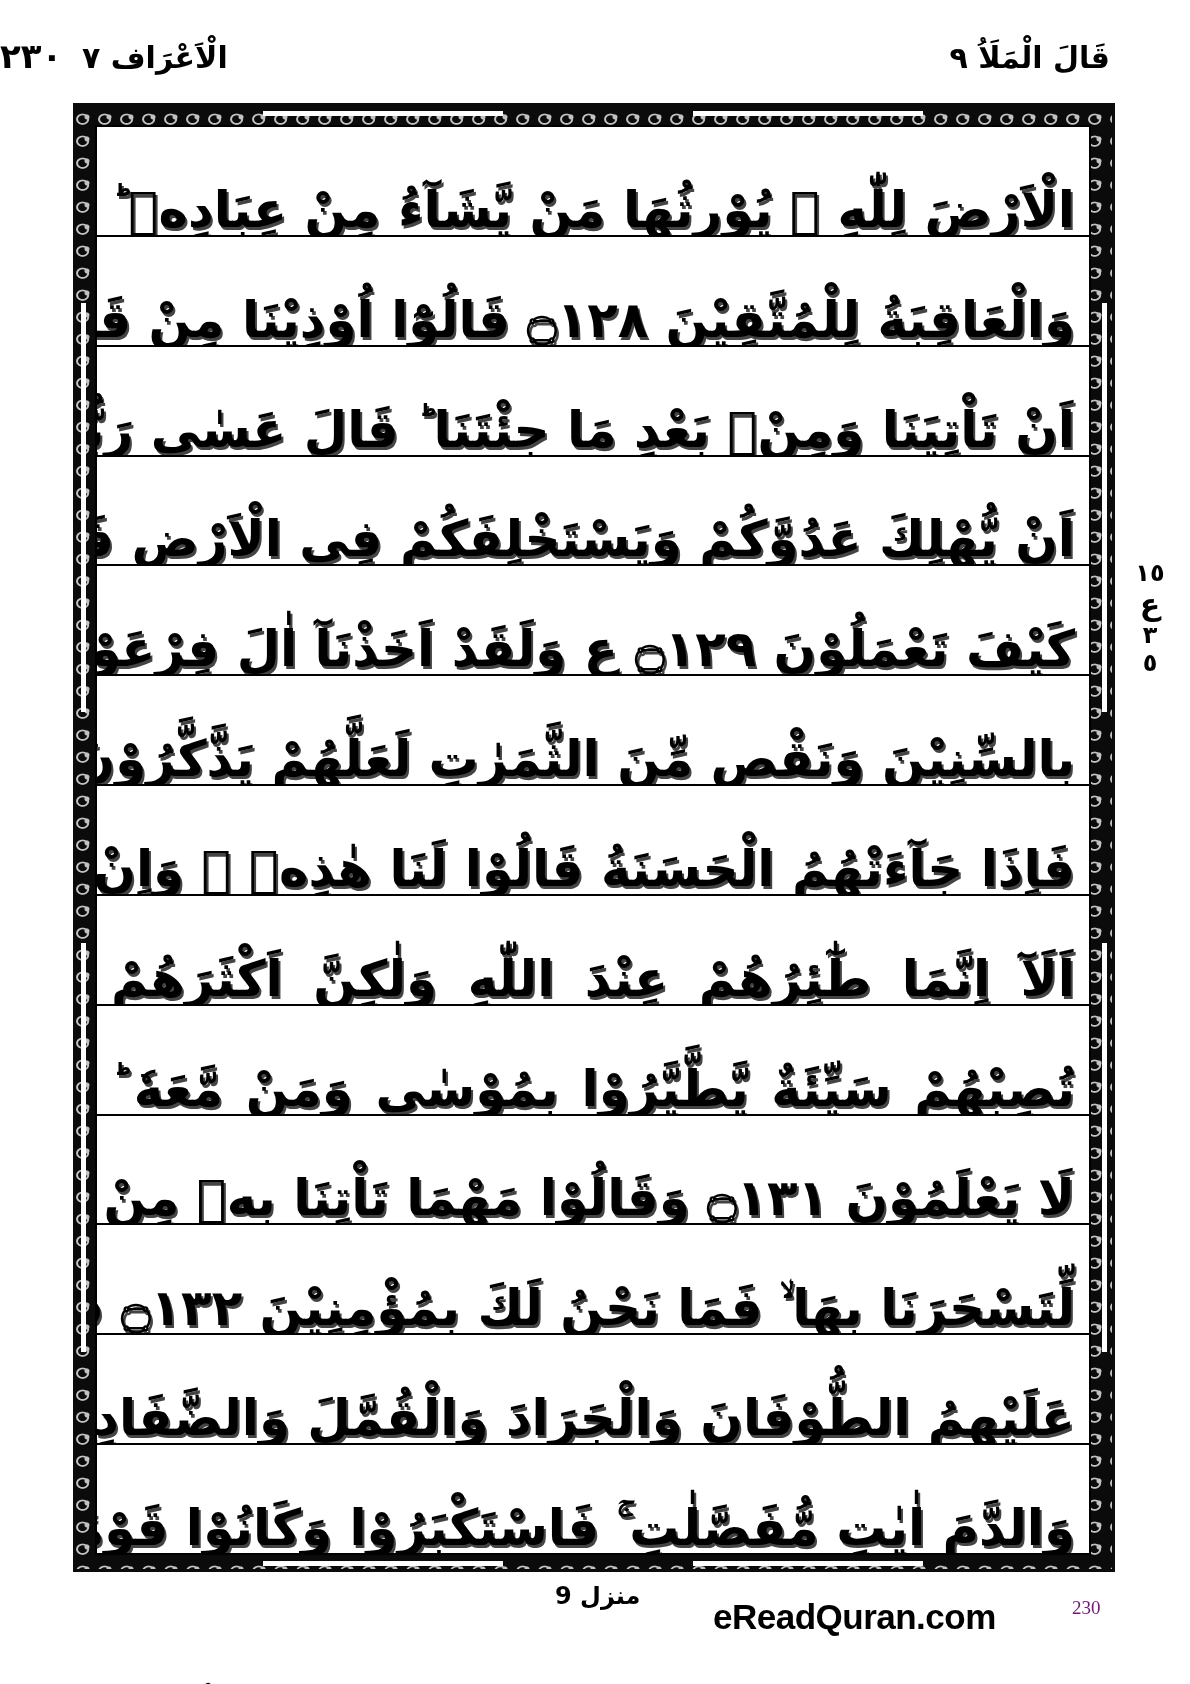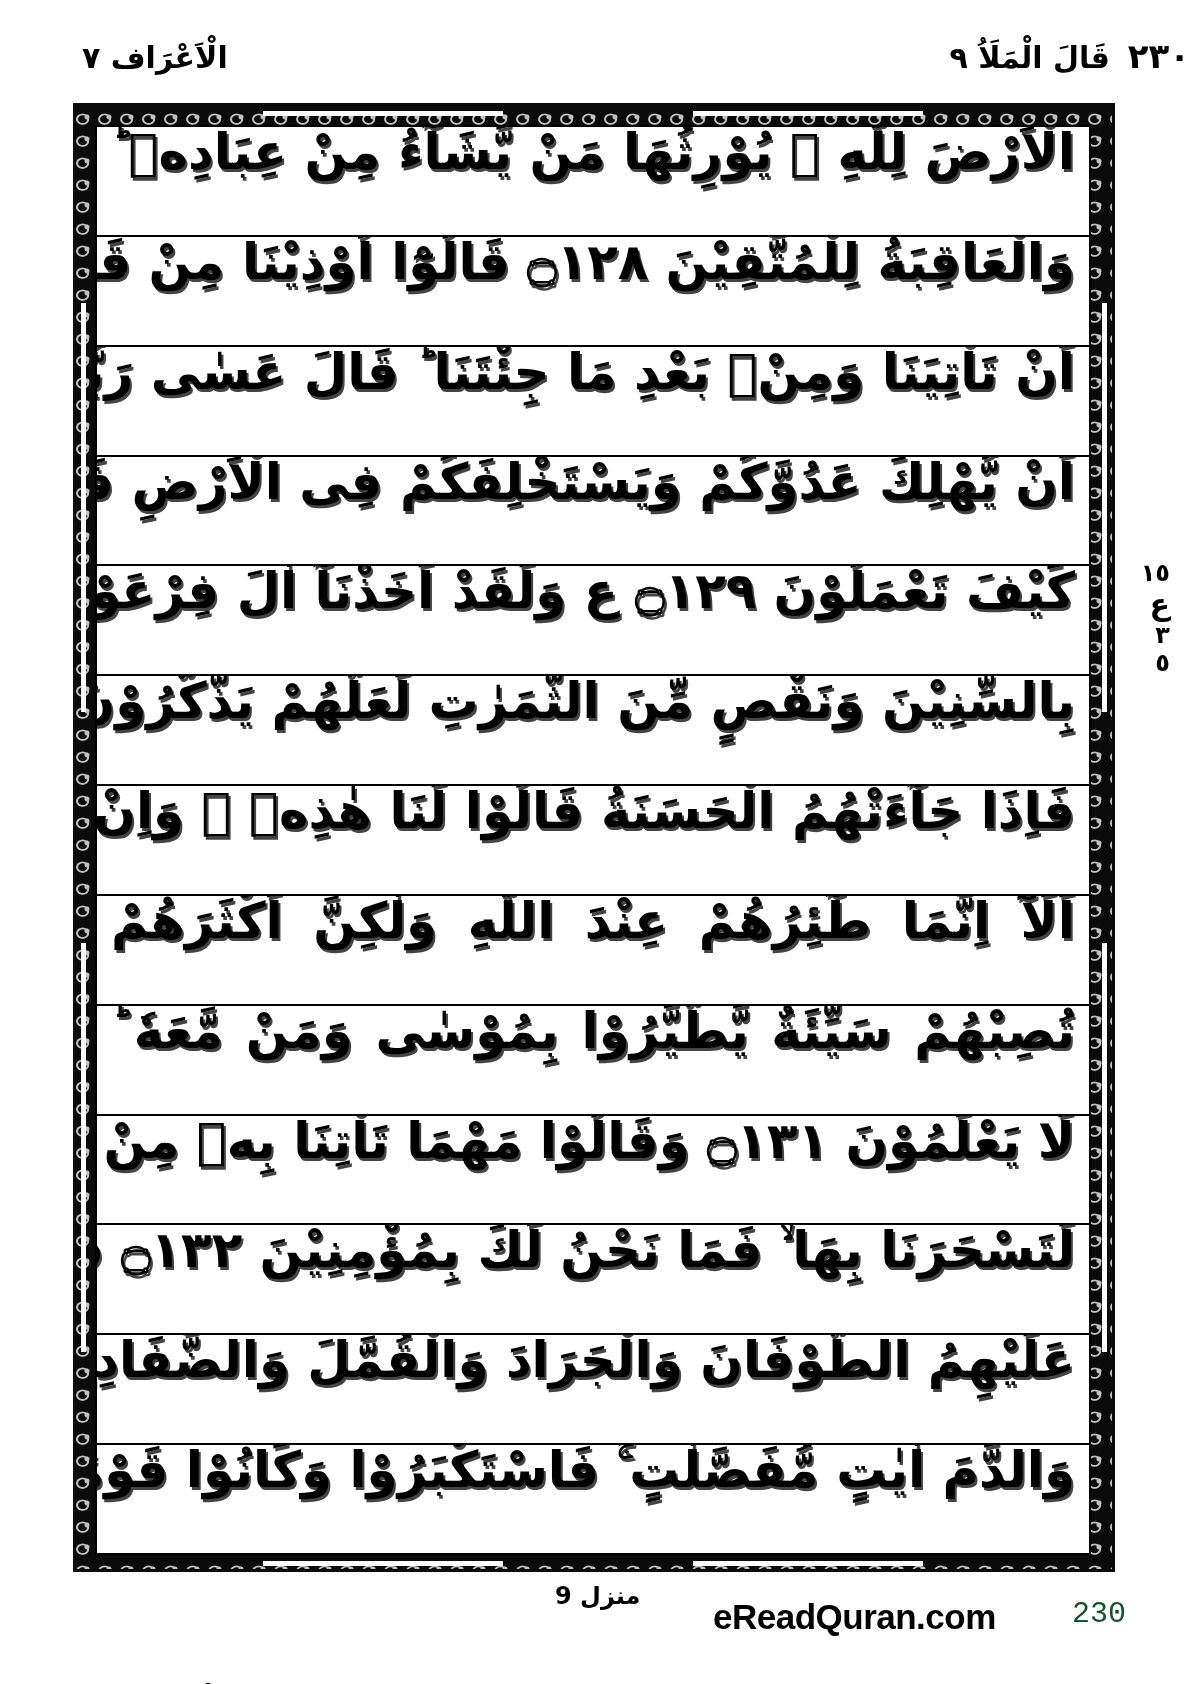--- a/index.html
+++ b/index.html
@@ -3,21 +3,21 @@
   <meta charset="utf-8">
   <style>
     html, body { margin: 0; padding: 0; background: #ffffff; }
     body { width: 1190px; height: 1684px; position: relative; overflow: hidden;
            font-family: "DejaVu Sans", sans-serif; color: #000; }
 
     .header-left, .header-center, .header-right {
       position: absolute; top: 40px; font-size: 30px; font-weight: bold; direction: rtl; text-align: right;
     }
     .header-right { right: 80px; }
-    .header-center { left: 0; width: 1190px; text-align: right; font-size: 34px; top: 36px; }
+    .header-center { left: 0; width: 1190px; text-align: left; font-size: 34px; top: 36px; }
     .header-left { left: 82px; }
 
     .frame {
       position: absolute; left: 73px; top: 103px; width: 1042px; height: 1469px;
       background: #0b0b0b; box-sizing: border-box;
     }
     
     .frame::before {
       content: ""; position: absolute; left: 3px; top: 3px; right: 3px; bottom: 3px;
       background:
@@ -27,39 +27,39 @@
     }
     .rule-band { position: absolute; background: #fff; height: 5px; }
     .rule-band.v { width: 5px; height: auto; }
 
     .text-area {
       position: absolute; left: 22px; top: 22px; right: 24px; bottom: 17px;
       background: #fff; border: 2px solid #000; box-sizing: border-box;
       display: flex; flex-direction: column;
     }
     .line {
-      flex: 1; border-bottom: 2px solid #000; display: flex; align-items: flex-start;
+      flex: 1; border-bottom: 2px solid #000; display: flex; align-items: flex-end;
       justify-content: space-between; direction: rtl; padding: 0 14px;
       font-family: "DejaVu Sans", sans-serif; font-weight: bold; font-size: 50px;
       line-height: 1; white-space: nowrap; overflow: hidden;
       text-shadow: 2px 3px 0 #444;
     }
     .line:last-child { border-bottom: none; }
     .line .txt { flex: 1; text-align: justify; text-align-last: justify; }
 
     .margin-note {
       position: absolute; left: 1130px; top: 560px; width: 40px;
-      font-weight: bold; font-size: 24px; text-align: right; line-height: 1.15;
+      font-weight: bold; font-size: 24px; text-align: center; line-height: 1.15;
     }
     .footer-left { position: absolute; left: 85px; top: 1684px; font-size: 34px; font-weight: bold; direction: rtl; }
     .footer-center { position: absolute; left: 555px; top: 1582px; font-size: 24px; font-weight: bold; direction: rtl; }
     .footer-site { position: absolute; left: 713px; top: 1597px; font-family: Liberation Sans, sans-serif;
                    font-weight: bold; font-size: 35px; letter-spacing: -0.5px; }
-    .footer-page { position: absolute; left: 1072px; top: 1597px; font-family: Liberation Mono, monospace;
-                   font-size: 30px; color: #14532d; }
+    .footer-page { position: absolute; left: 1072px; top: 1597px; font-family: Liberation Serif, serif;
+                   font-size: 19px; color: #701a75; }
   </style>
 </head>
 <body>
 
 <div class="header-right">قَالَ الْمَلَاُ ٩</div>
 <div class="header-center">٢٣٠</div>
 <div class="header-left">الْاَعْرَاف ٧</div>
 
 <div class="frame">
   <div class="rule-band" style="left:190px; top:8px; width:240px;"></div>

